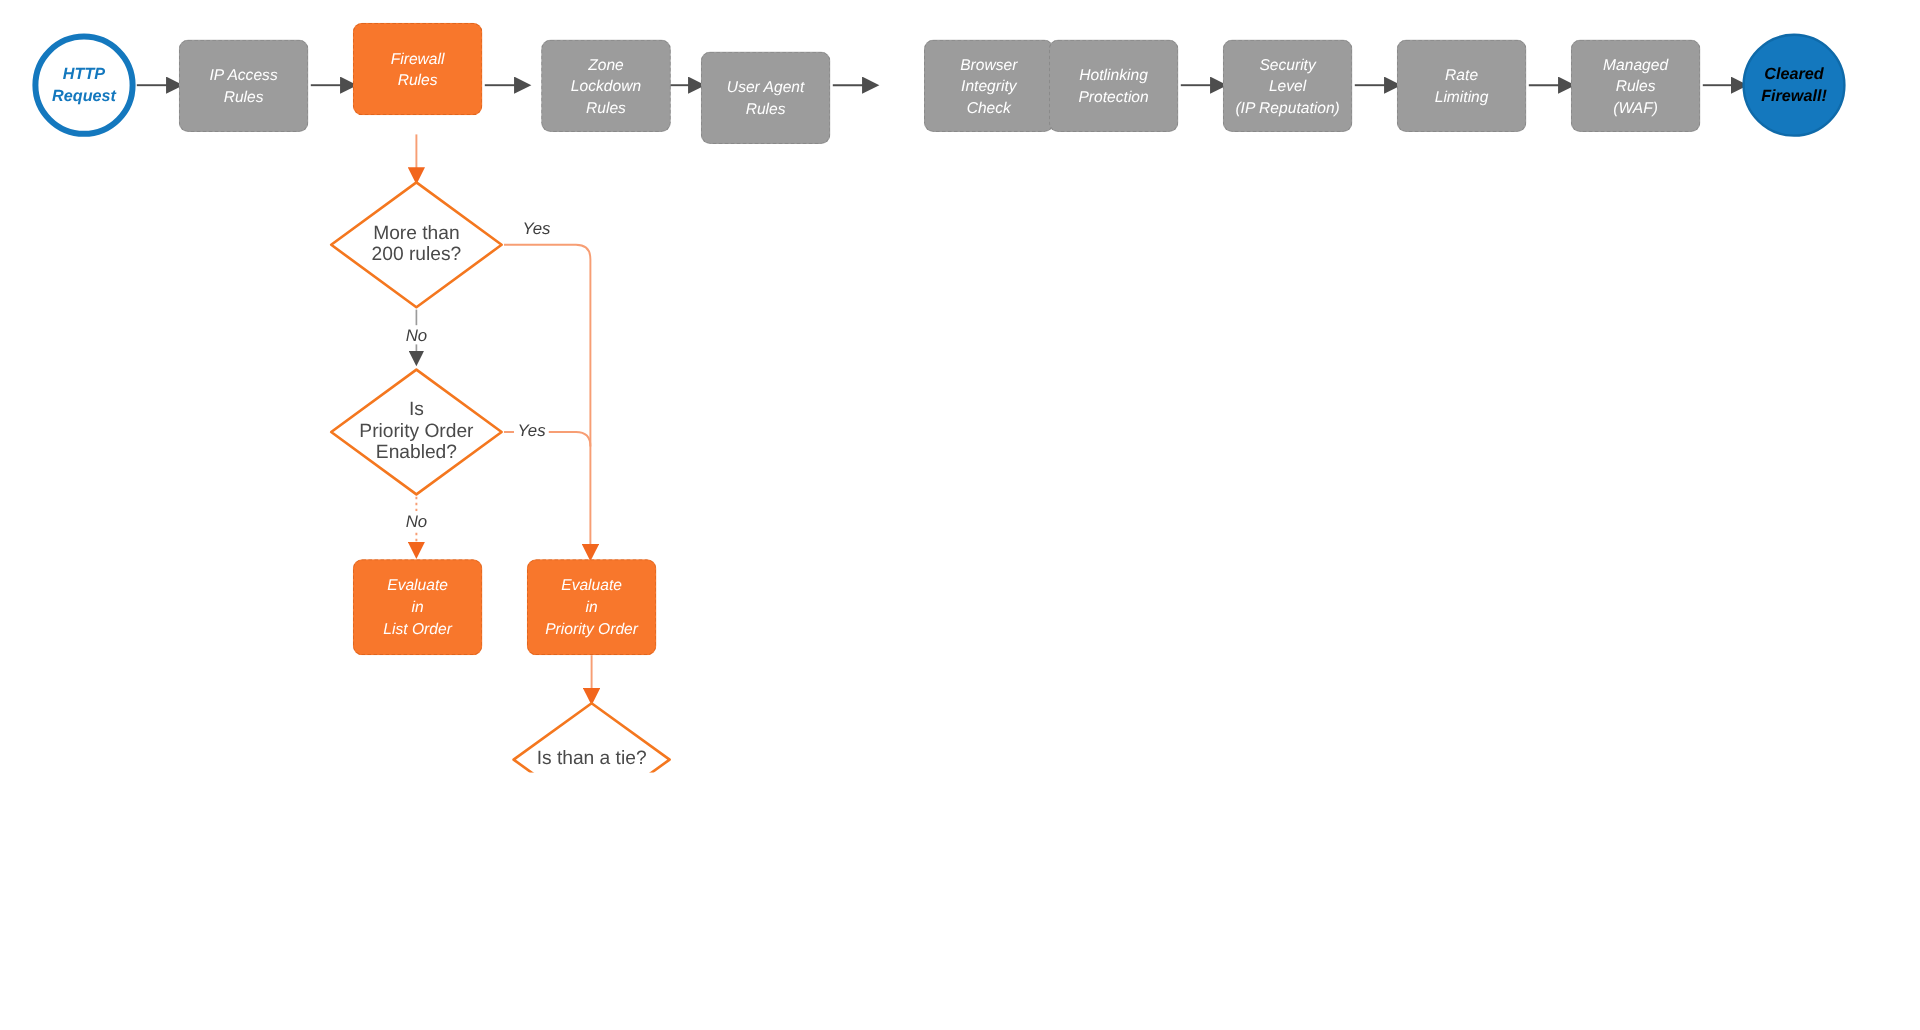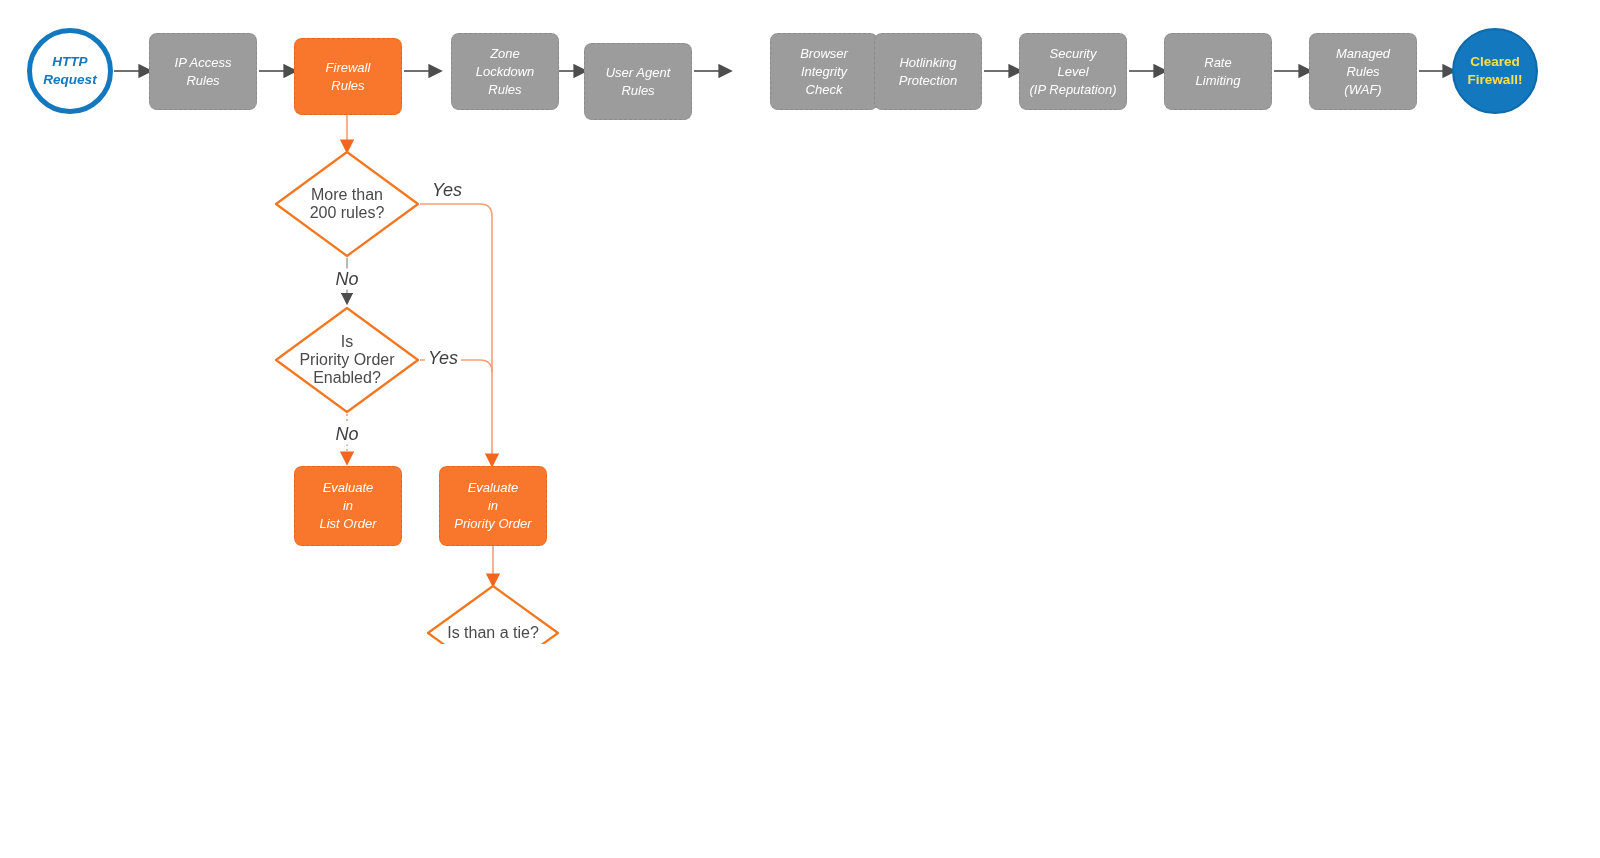--- a/index.html
+++ b/index.html
@@ -11,32 +11,32 @@
   .node{position:absolute;display:flex;align-items:center;justify-content:center;text-align:center;box-sizing:border-box;}
   .node .lbl{white-space:pre-line;line-height:18px;}
   .box{width:108px;height:77px;border-radius:8px;}
   .gray-box{background:#9C9C9C;border:1px dashed #8A8A8A;}
   .orange-box{background:#F8772C;border:1px dashed #E0661F;}
   .box .lbl{color:#ffffff;font-style:italic;font-size:13px;}
   .circle{width:86px;height:86px;border-radius:50%;}
   .start-circle{background:#ffffff;border:5px solid #1478BE;}
   .start-circle .lbl{color:#1478BE;font-weight:bold;font-style:italic;font-size:13.5px;}
   .end-circle{background:#1478BE;border:2px solid #0F6AA9;}
-  .end-circle .lbl{color:#fde047;font-weight:bold;font-size:13.5px;}
+  .end-circle .lbl{color:#000000;font-weight:bold;font-style:italic;font-size:13.5px;}
   .diamond{position:absolute;}
   .diamond svg{position:absolute;left:0;top:0;}
   .diamond .dlbl{
     position:absolute;left:0;top:0;width:100%;height:100%;
     display:flex;align-items:center;justify-content:center;text-align:center;
     color:#4A4A4A;font-size:16px;line-height:18px;white-space:pre-line;
   }
   .edge-label{
     position:absolute;transform:translate(-50%,-50%);
     background:#ffffff;padding:0 3px;
-    font-style:italic;font-size:18px;color:#3F3F3F;
+    font-style:italic;font-size:14px;color:#3F3F3F;
   }
 </style>
 </head>
 <body>
 
 <div class="canvas">
 
   <svg class="connectors" viewBox="0 0 1600 858">
     <defs>
       <marker id="ag" markerWidth="10" markerHeight="9" refX="1" refY="4.5" orient="auto">
@@ -73,21 +73,21 @@
 
   <div class="node circle start-circle" style="left:27px;top:28px;">
     <span class="lbl">HTTP
 Request</span>
   </div>
 
   <div class="node box gray-box" style="left:149px;top:33px;">
     <span class="lbl">IP Access
 Rules</span>
   </div>
-  <div class="node box orange-box" style="left:294px;top:38px;align-items:center;">
+  <div class="node box orange-box" style="left:294px;top:19px;align-items:center;">
     <span class="lbl">Firewall
 Rules</span>
   </div>
   <div class="node box gray-box" style="left:451px;top:33px;justify-content:center;">
     <span class="lbl">Zone
 Lockdown
 Rules</span>
   </div>
   <div class="node box gray-box" style="left:584px;top:43px;">
     <span class="lbl">User Agent

